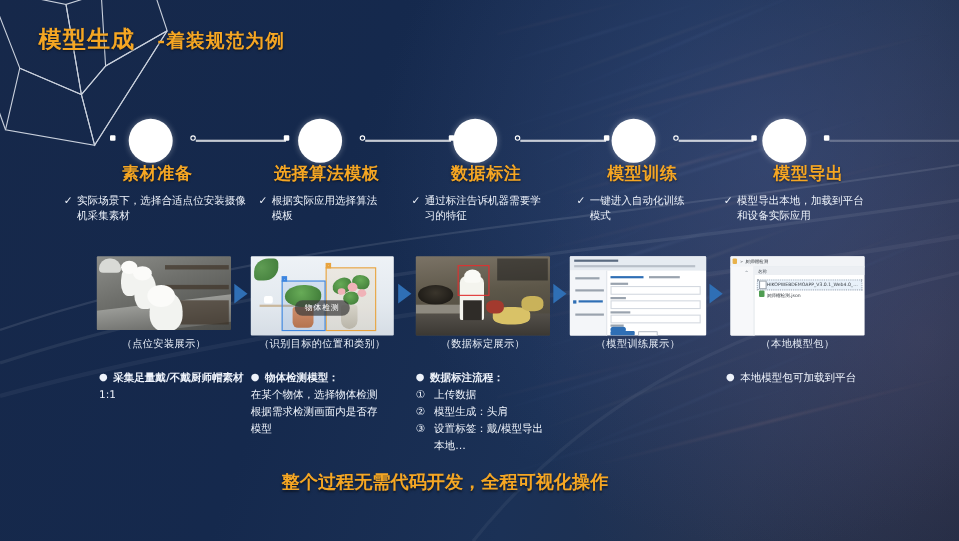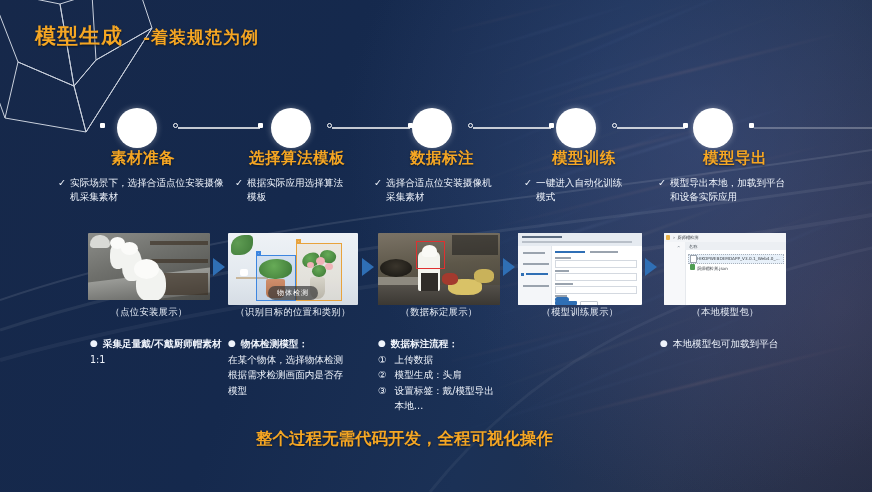--- a/index.html
+++ b/index.html
@@ -85,21 +85,21 @@
   .p2 .leafTL{position:absolute;left:3px;top:2px;width:22px;height:20px;
     background:radial-gradient(circle at 30% 40%,#5f9c53,#3f7a39);border-radius:60% 20% 60% 20%;}
   .p2 .box-blue{position:absolute;border:1.4px solid #3d86e0;background:rgba(61,134,224,.13);}
   .p2 .box-org{position:absolute;border:1.4px solid #e8a33d;background:rgba(232,163,61,.10);}
   .p2 .tag{position:absolute;font-size:4px;color:#fff;background:#3d86e0;padding:0 2px;}
   .p2 .tag-o{position:absolute;font-size:4px;color:#fff;background:#e8a33d;padding:0 2px;}
   .p2 .plant{position:absolute;background:radial-gradient(circle at 45% 35%,#67ab57,#3a7534);border-radius:55% 45% 50% 50%;}
   .p2 .pot{position:absolute;background:linear-gradient(180deg,#d08f6d,#b4734f);border-radius:2px 2px 5px 5px;}
   .p2 .vase{position:absolute;background:linear-gradient(180deg,#d7d4c9,#b9b5a9);border-radius:4px 4px 10px 10px;}
   .p2 .flower{position:absolute;background:#f0b3b8;border-radius:50%;}
-  .p2 .pill{position:absolute;left:50%;transform:translateX(-50%);bottom:5px;
+  .p2 .pill{position:absolute;left:50%;transform:translateX(-50%);bottom:18px;
     background:rgba(60,60,60,.72);color:#fff;font-size:7px;padding:2px 9px;border-radius:9px;
     white-space:nowrap;letter-spacing:1px;}
   
   .p3{background:linear-gradient(175deg,#7b7366 0%,#5d5749 45%,#46423a 100%);}
   .p3 .wok{position:absolute;left:2px;top:26px;width:32px;height:18px;
     background:radial-gradient(ellipse at 50% 40%,#3a352c,#151310);border-radius:50%;}
   .p3 .person{position:absolute;background:#f4f4ee;}
   .p3 .redbox{position:absolute;border:1.4px solid #e03030;}
   .p3 .food{position:absolute;border-radius:40%;}
   
@@ -273,21 +273,21 @@
     </div>
     <span class="ln">在某个物体，选择物体检测</span>
     <span class="ln">根据需求检测画面内是否存</span>
     <span class="ln">模型</span>
   </div>
 
   <div class="col" style="left:362px;width:160px;">
     <div class="step-title">数据标注</div>
     <div class="check-row" style="padding-left:12px;">
       <span class="ck">✓</span>
-      <span class="txt" style="max-width:108px;">选择合适点位安装摄像机采集素材</span>
+      <span class="txt" style="max-width:108px;">通过标注告诉机器需要学习的特征</span>
     </div>
   </div>
 
   <div class="photo p3" style="left:378px;top:233px;width:122px;height:72px;">
     <div class="wok"></div>
     <div style="position:absolute;left:0;top:52px;width:122px;height:20px;background:linear-gradient(180deg,#54504a,#3b3833);"></div>
     <div style="position:absolute;left:0;top:44px;width:60px;height:8px;background:#8e8a80;"></div>
     <div class="person" style="left:40px;top:18px;width:22px;height:40px;border-radius:6px 6px 2px 2px;"></div>
     <div style="position:absolute;left:43px;top:40px;width:17px;height:18px;background:#2f2c28;"></div>
     <div style="position:absolute;left:44px;top:12px;width:15px;height:12px;background:#fafaf6;border-radius:50% 50% 25% 25%;"></div>

